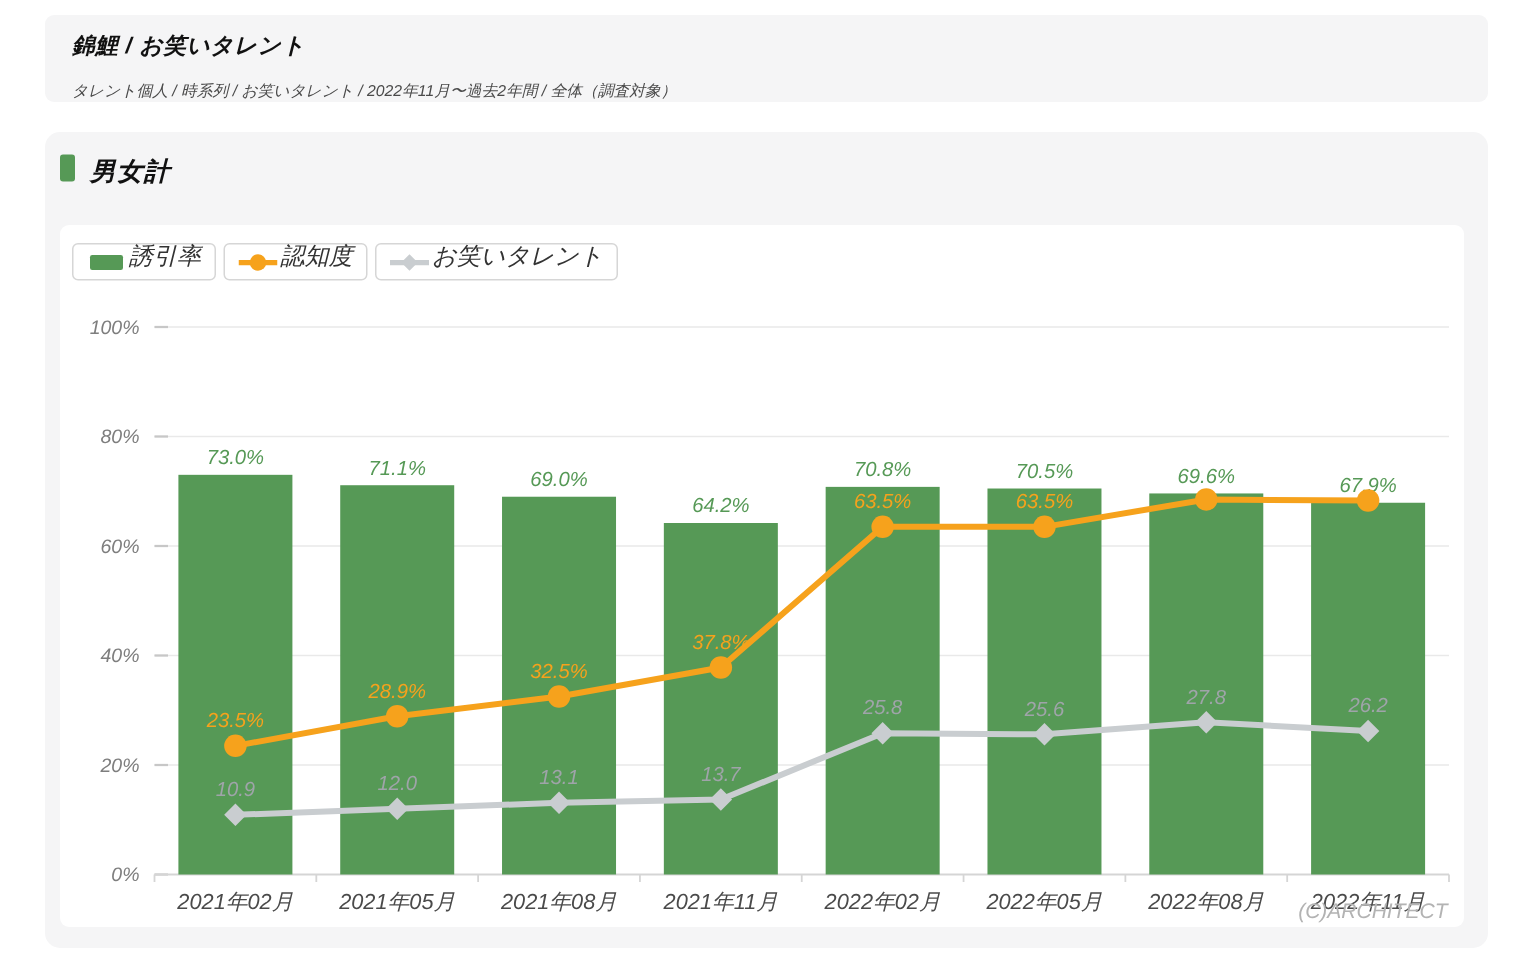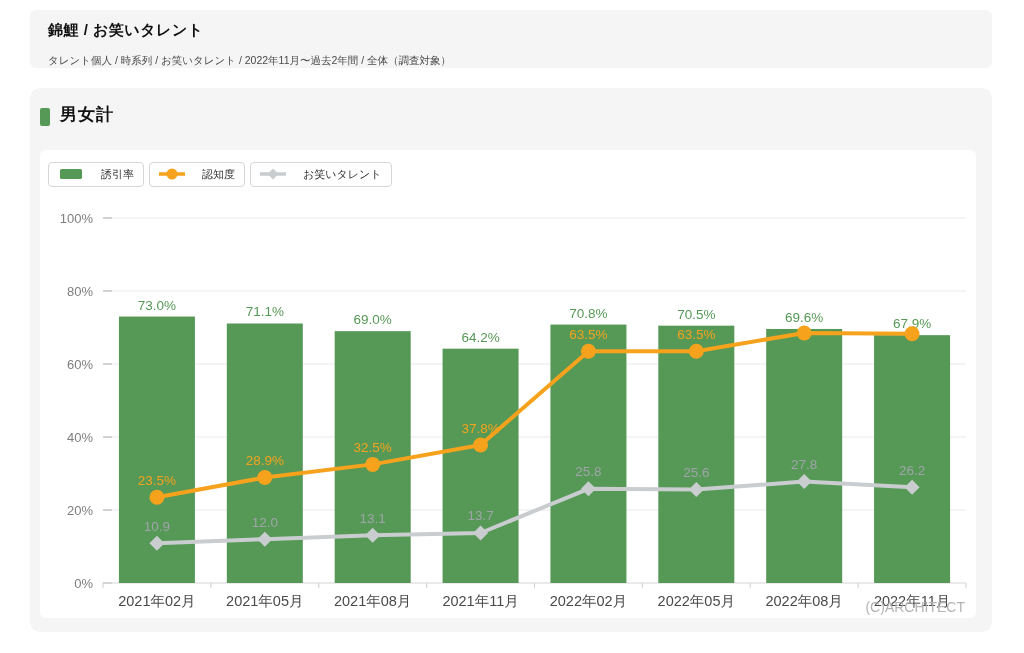--- a/index.html
+++ b/index.html
@@ -1,35 +1,35 @@
 <!DOCTYPE html>
 <html><head>
 <meta charset="utf-8">
 <style>
   * { margin:0; padding:0; box-sizing:border-box; }
   html,body { width:1024px; height:653px; background:#ffffff;
     font-family:"Liberation Sans", sans-serif; overflow:hidden; }
-  .page { position:relative; width:1024px; height:569px; }
+  .page { position:relative; width:1024px; height:569px;font-style:italic; }
 
   .header-band { position:absolute; left:30px; top:10px; width:962px; height:58px;
     background:#f5f5f6; border-radius:6px; padding:11px 18px; }
   .report-title { font-size:15px; font-weight:bold; color:#111; letter-spacing:.5px; }
   .breadcrumb { margin-top:14px; font-size:10.5px; color:#4a4a4a; }
 
   .section-panel { position:absolute; left:30px; top:88px; width:962px; height:544px;
     background:#f5f5f6; border-radius:10px; }
-  .section-header { position:absolute; left:10px; top:15px; display:flex; align-items:flex-end; }
+  .section-header { position:absolute; left:10px; top:15px; display:flex; align-items:flex-start; }
   .section-marker { width:10px; height:18px; border-radius:2px; display:inline-block; }
   .section-title { font-size:17px; font-weight:bold; color:#111; margin-left:10px; letter-spacing:1px; }
 
   .chart-card { position:absolute; left:10px; top:62px; width:936px; height:468px;
     background:#ffffff; border-radius:6px; }
   .legend { position:absolute; left:8px; top:12px; display:flex; gap:5px; z-index:2; }
-  .legend-item { display:flex; align-items:flex-start; gap:17px; background:#fff;
-    border:1px solid #d6d6d6; border-radius:4px; padding:4px 9px; font-size:11px;
+  .legend-item { display:flex; align-items:flex-end; gap:2px; background:#fff;
+    border:1px solid #d6d6d6; border-radius:4px; padding:4px 9px; font-size:16px;
     color:#333; cursor:pointer; height:25px; }
   .legend-item svg { display:block; }
 
   svg.chart { position:absolute; left:0; top:0; }
   text.ytick { font-size:13px; fill:#7e7e7e; font-family:"Liberation Sans",sans-serif; }
   text.xtick { font-size:14.5px; fill:#4a4a4a; font-family:"Liberation Sans",sans-serif; }
   text.bar-label, text.line-label { font-size:13.5px; font-family:"Liberation Sans",sans-serif; }
 
   .credit { position:absolute; right:11px; bottom:3px; font-size:14px; color:#b3b3b3; }
 </style>

